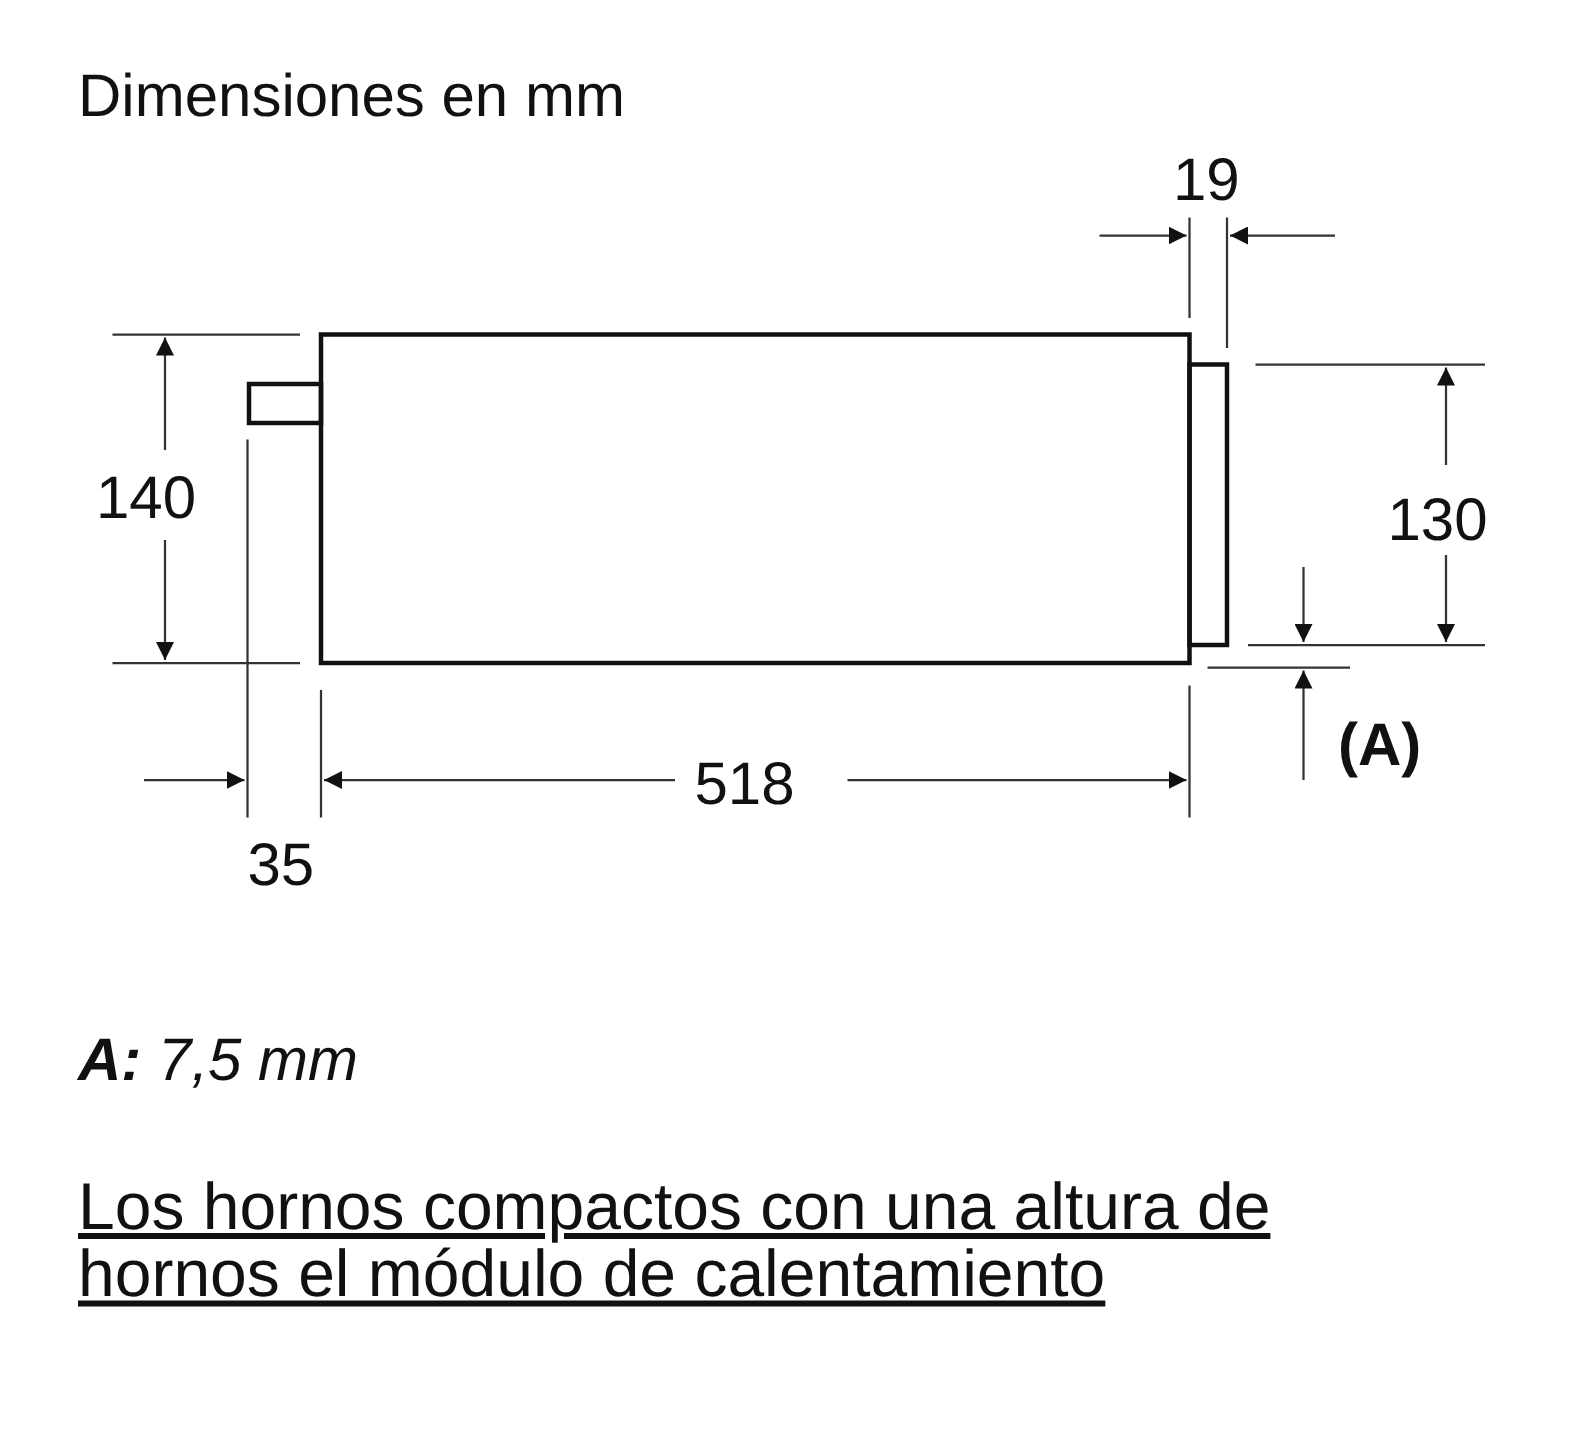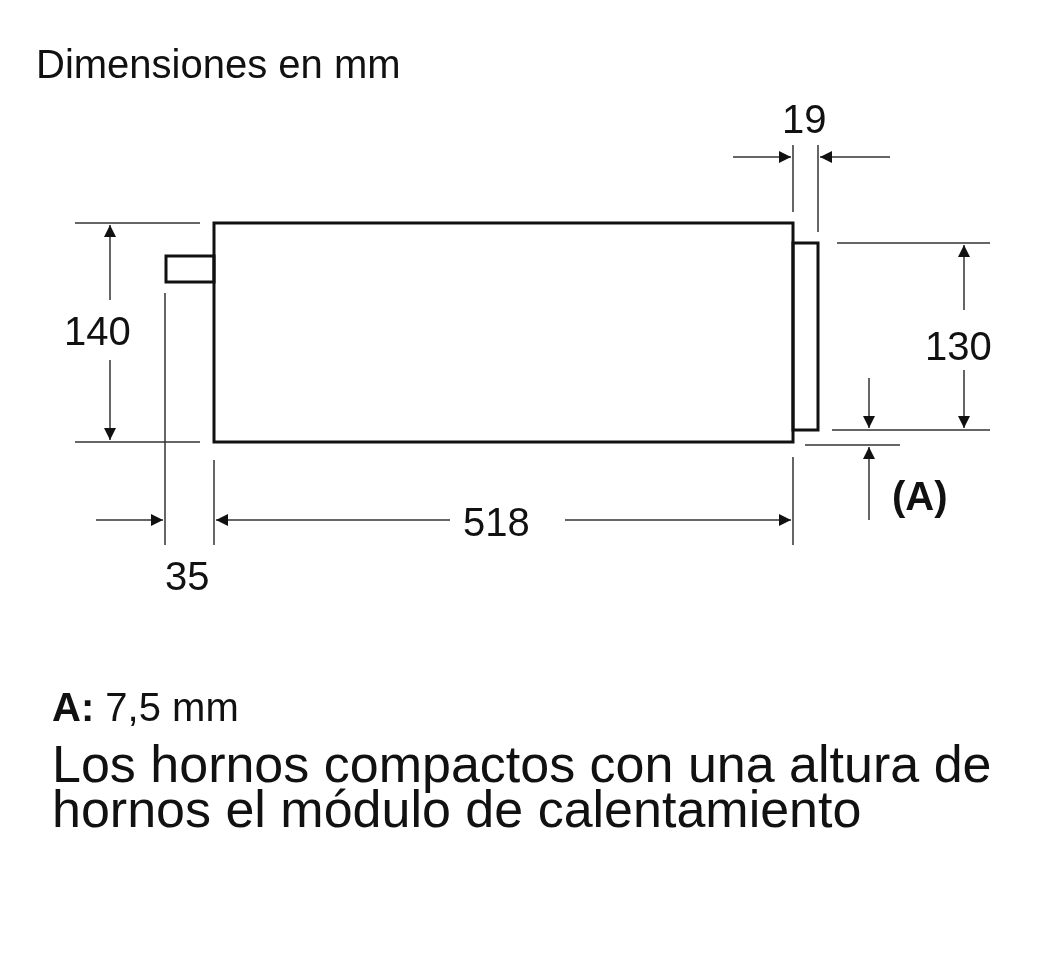--- a/index.html
+++ b/index.html
@@ -1,20 +1,20 @@
 <!DOCTYPE html>
 <html><head>
 <meta charset="utf-8">
 <style>
   html,body{margin:0;padding:0;background:#ffffff;}
   body{width:1060px;height:956px;position:relative;overflow:hidden;font-family:"Liberation Sans",sans-serif;color:#111;}
-  .title{position:absolute;left:36px;top:40px;font-size:40px;line-height:48px;}
-  .note-a{position:absolute;left:52px;top:683px;font-size:40px;line-height:48px;}
+  .title{position:absolute;left:52px;top:40px;font-size:40px;line-height:48px;}
+  .note-a{position:absolute;left:52px;top:683px;font-size:40px;line-height:48px;font-style:italic;}
   .note-a b{font-weight:bold;}
-  .para{position:absolute;left:52px;top:742px;font-size:52px;line-height:45px;width:980px;}
+  .para{position:absolute;left:52px;top:782px;font-size:44px;line-height:45px;width:980px;text-decoration:underline;}
   svg{position:absolute;left:0;top:0;}
   .dimtext{font-family:"Liberation Sans",sans-serif;font-size:40px;fill:#111;}
 </style>
 </head>
 <body>
 
 <div class="title">Dimensiones en mm</div>
 
 <svg width="1060" height="956" viewBox="0 0 1060 956">
   <defs>

